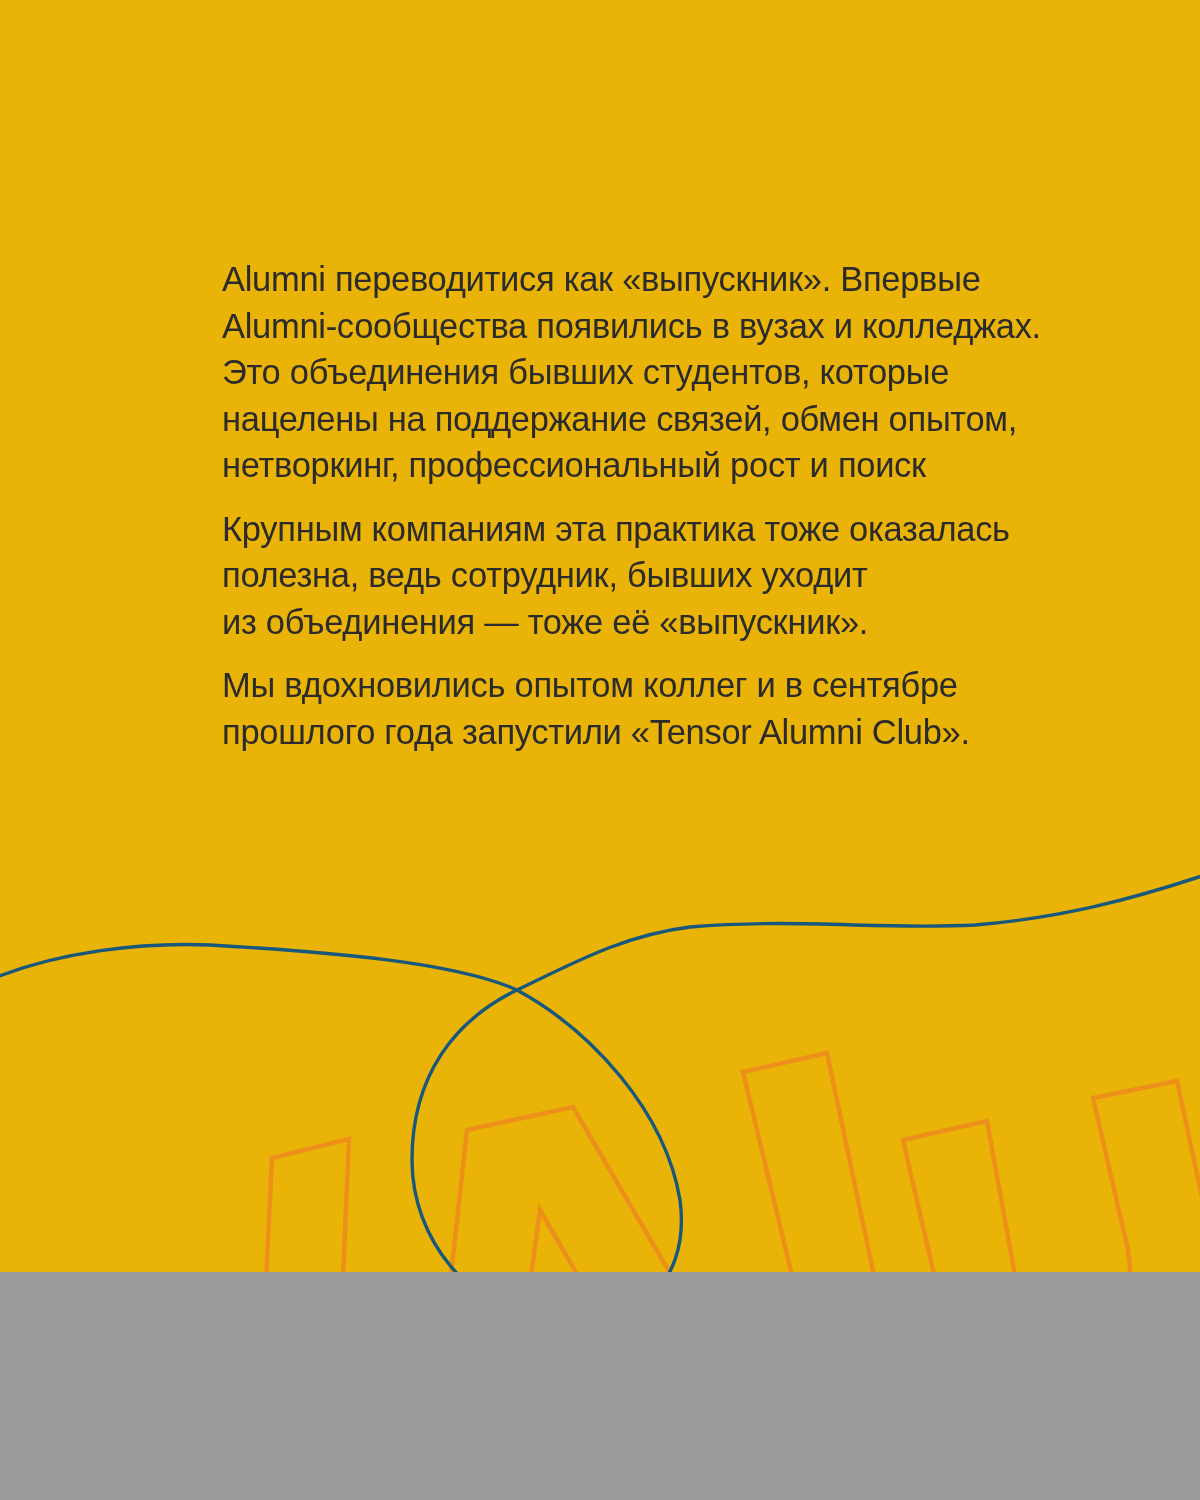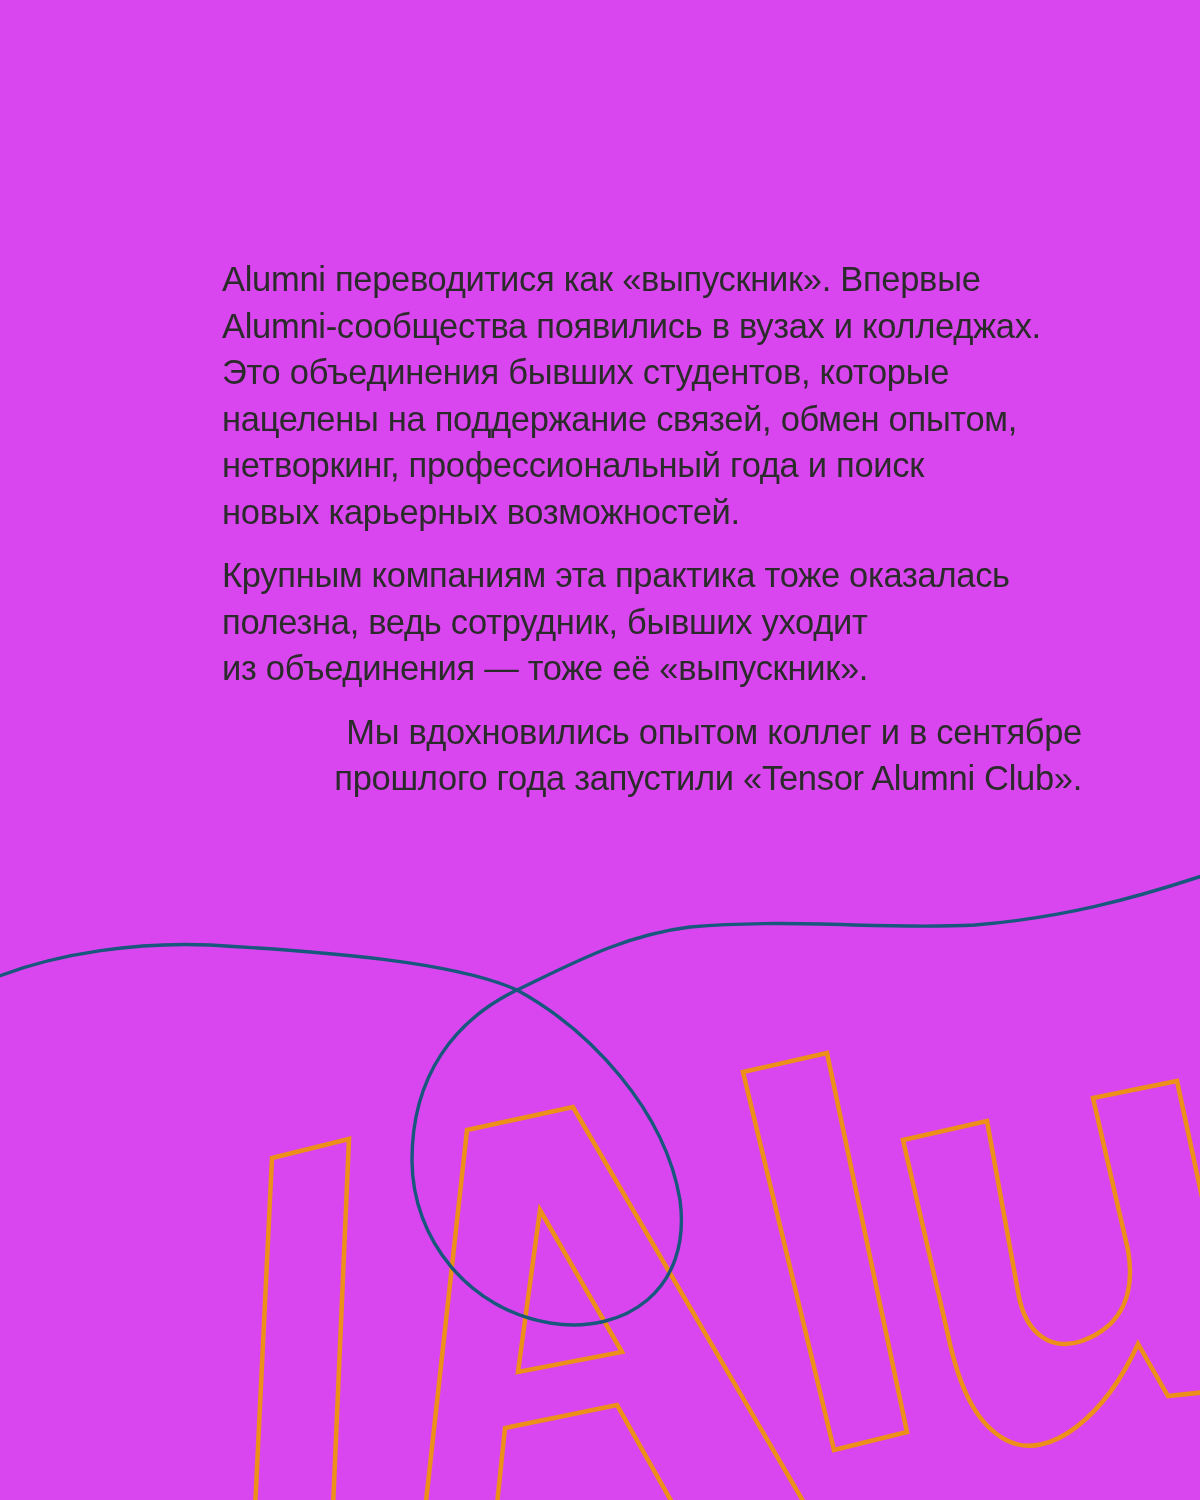--- a/index.html
+++ b/index.html
@@ -3,23 +3,23 @@
 <meta charset="utf-8">
 <style>
   html, body {
     margin: 0;
     padding: 0;
     background: #9a9a9a;
   }
   .poster {
     position: relative;
     width: 1200px;
-    height: 1500px;
+    height: 1272px;
     margin: 0 auto;
-    background: #d946ef;
+    background: #eab308;
     overflow: hidden;
     font-family: "Liberation Sans", "DejaVu Sans", sans-serif;
   }
   .decor-svg {
     position: absolute;
     left: 0;
     top: 0;
     width: 1200px;
     height: 1500px;
     display: block;
@@ -27,21 +27,21 @@
   .article {
     position: absolute;
     left: 222px;
     top: 256px;
     width: 860px;
     color: #2b2b2b;
   }
   .para {
     margin: 0 0 17px 0;
   }
-  .para:last-child { margin-bottom: 0; text-align: right; }
+  .para:last-child { margin-bottom: 0; }
   .line {
     font-size: 34.5px;
     line-height: 46.5px;
     letter-spacing: -0.3px;
     white-space: nowrap;
     font-weight: 400;
   }
 </style>
 </head>
 <body>
@@ -75,22 +75,21 @@
              C 800 918 880 930 975 925
              C 1060 918 1130 900 1208 874" stroke="#17587c"></path>
   </svg>
 
   <div class="article">
     <div class="para">
       <div class="line">Alumni переводитися как «выпускник». Впервые</div>
       <div class="line">Alumni-сообщества появились в вузах и колледжах.</div>
       <div class="line">Это объединения бывших студентов, которые</div>
       <div class="line">нацелены на поддержание связей, обмен опытом,</div>
-      <div class="line">нетворкинг, профессиональный года и поиск</div>
-      <div class="line">новых карьерных возможностей.</div>
+      <div class="line">нетворкинг, профессиональный рост и поиск</div>
     </div>
     <div class="para">
       <div class="line">Крупным компаниям эта практика тоже оказалась</div>
       <div class="line">полезна, ведь сотрудник, бывших уходит</div>
       <div class="line">из объединения — тоже её «выпускник».</div>
     </div>
     <div class="para">
       <div class="line">Мы вдохновились опытом коллег и в сентябре</div>
       <div class="line">прошлого года запустили «Tensor Alumni Club».</div>
     </div>

